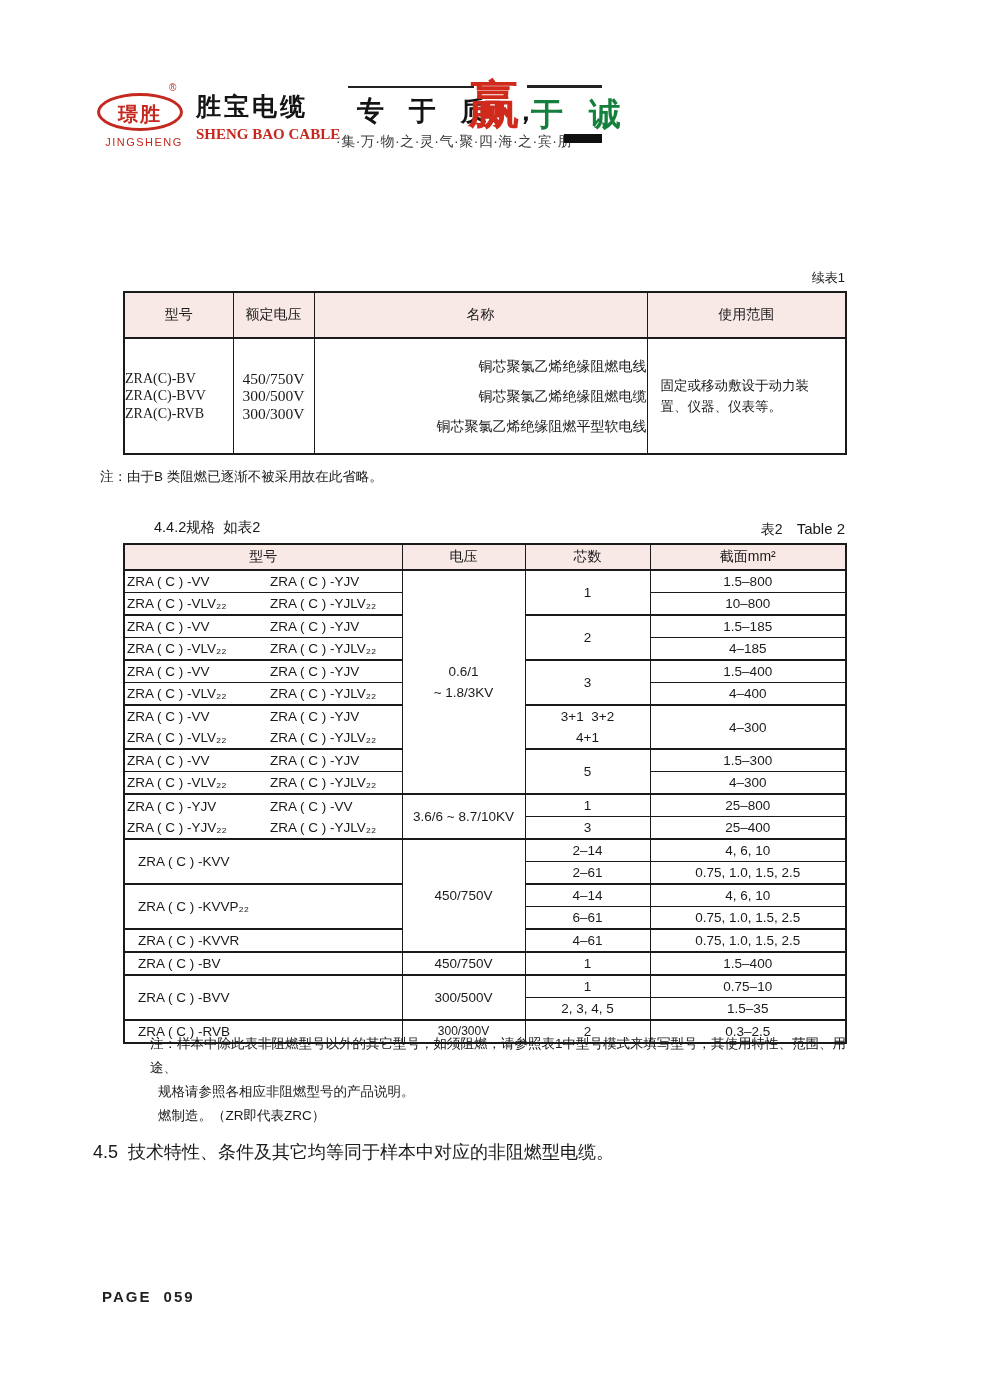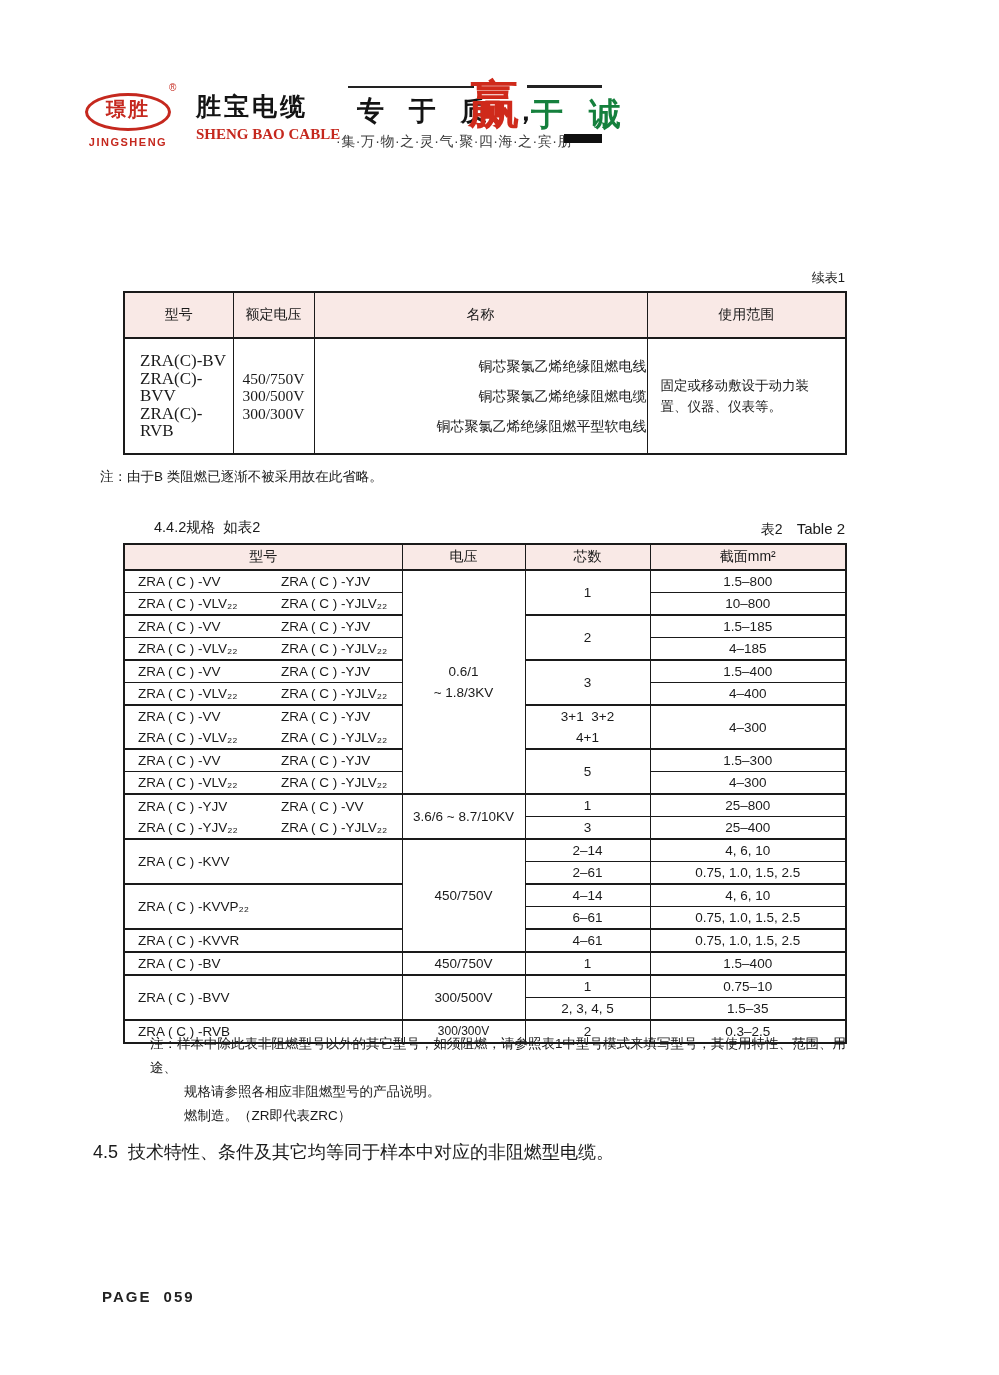--- a/index.html
+++ b/index.html
@@ -1,26 +1,26 @@
 <!DOCTYPE html>
 <html style="--brand-red: #c5281e; --pink: #f9e9e6; --ink: #1a1a1a;"><head>
 <meta charset="utf-8">
 <style>
   :root { --red:#c5281e; --pink:#f9e9e6; --ink:#1a1a1a; }
   * { margin:0; padding:0; box-sizing:border-box; }
   body { background:#888; font-family:"Liberation Sans", sans-serif; }
   .page { position:relative; width:999px; height:1375px; background:#fff; margin:0 auto; overflow:hidden; color:#1a1a1a; }
 
   
-  .logo-oval { position:absolute; left:85px; top:93px; width:86px; height:38px; border:3px solid var(--red);
-               border-radius:50%; display:flex; align-items:flex-start; justify-content:center; }
+  .logo-oval { position:absolute; left:97px; top:93px; width:86px; height:38px; border:3px solid var(--red);
+               border-radius:50%; display:flex; align-items:flex-end; justify-content:center; }
   .logo-oval span { color:var(--red); font-weight:bold; font-size:20px; letter-spacing:2px; }
   .logo-reg { position:absolute; left:169px; top:82px; color:var(--red); font-size:10px; }
-  .logo-en { position:absolute; left:77px; top:136px; width:102px; text-align:center; color:var(--red);
-             font-weight:bold; font-size:11px; letter-spacing:1.5px; }
+  .logo-en { position:absolute; left:93px; top:136px; width:102px; text-align:center; color:var(--red);
+             font-weight:normal; font-size:11px; letter-spacing:1.5px; }
   .company-cn { position:absolute; left:196px; top:90px; font-size:25px; font-weight:bold; letter-spacing:3px; color:#141414; }
   .company-en { position:absolute; left:196px; top:126px; font-family:"Liberation Serif", serif; 
                 font-weight:bold; font-size:15px; color:var(--red); }
   .tagline { position:absolute; left:336px; top:133px; font-size:14px; color:#3c3c3c; letter-spacing:0.5px; white-space:pre; }
   .tagline-bar { position:absolute; left:564px; top:134px; width:38px; height:9px; background:#101010; }
   .slogan-line { position:absolute; top:86px; height:2px; background:#222; }
   .slogan-line.left { left:348px; width:126px; }
   .slogan-line.right { left:527px; top:85px; width:75px; height:3px; }
   .slogan-pre { position:absolute; left:357px; top:93px; font-family:"Liberation Serif", serif; font-weight:bold;
                 font-size:27px; letter-spacing:9px; color:#141414; white-space:pre; }
@@ -29,46 +29,46 @@
   .slogan-post { position:absolute; left:531px; top:93px; font-family:"Liberation Serif", serif; font-weight:bold;
                  font-size:32px; letter-spacing:9px; color:#15803d; white-space:pre; }
 
   
   .t1caption { position:absolute; left:123px; top:269px; width:722px; text-align:right; font-size:13px; }
   .note1 { position:absolute; left:100px; top:468px; font-size:13.5px; }
   .sec442 { position:absolute; left:154px; top:518px; font-size:14.5px; white-space:pre; }
   .t2caption { position:absolute; left:123px; top:520px; width:722px; text-align:right; font-size:14px; }
   .t2caption .en { font-size:15px; margin-left:14px; }
   .note2 { position:absolute; left:150px; top:1032px; width:710px; font-size:13.5px; }
-  .note2 .note-line { line-height:24px; margin-left:34px; }
+  .note2 .note-line { line-height:24px; margin-left:8px; }
   .note2 .note-line.first { margin-left:0; }
   .note2 .note-label { }
   .sec45 { position:absolute; left:93px; top:1140px; font-size:18px; white-space:pre; }
   .footer { position:absolute; left:102px; top:1288px; font-size:15px; font-weight:bold; letter-spacing:2px;
             word-spacing:6px; color:#222; }
 
   
   .t1 { position:absolute; left:123px; top:291px; width:722px; border-collapse:collapse; table-layout:fixed;
         border:2px solid var(--ink); }
   .t1 th, .t1 td { border:1px solid var(--ink); }
   .t1 thead th { background:var(--pink); height:46px; font-size:14px; font-weight:normal; border-bottom:2px solid var(--ink); }
   .t1 tbody td { height:116px; vertical-align:middle; }
-  .t1-models { font-family:"Liberation Serif", serif; font-size:17px; line-height:17.5px; padding-left:15px; }
+  .t1-models { font-family:"Liberation Serif", serif; font-size:14px; line-height:17.5px; }
   .t1-volts  { font-family:"Liberation Serif", serif; font-size:15.5px; line-height:17.5px; text-align:center; }
   .t1-names  { font-size:14px; line-height:30px; padding-left:4px;text-align:right; }
   .t1-usage  { font-size:13.5px; line-height:21px; padding:0 13px; }
 
   
   .t2 { position:absolute; left:123px; top:543px; width:722px; border-collapse:collapse; table-layout:fixed;
         border:2px solid var(--ink); }
   .t2 th, .t2 td { border:1px solid var(--ink); }
   .t2 thead th { background:var(--pink); height:26px; font-size:14px; font-weight:normal; border-bottom:2px solid var(--ink); }
   .t2 td { height:21px; font-size:13.5px; vertical-align:middle; padding:0; }
   .t2 tr.grp td { border-top:2px solid var(--ink); }
-  .cell-model .mline { display:flex; padding-left:13px; line-height:21px; }
+  .cell-model .mline { display:flex; padding-left:2px; line-height:21px; }
   .cell-model .m1 { width:143px; flex:none; }
   .cell-model.single { padding-left:13px;margin-left:20px; }
   .cell-center { text-align:center; line-height:21px; white-space:pre; }
   .cell-center div { line-height:21px; white-space:pre; }
   .cell-center.small { font-size:12px; }
 </style>
 </head>
 <body>
 
 <div class="page">

